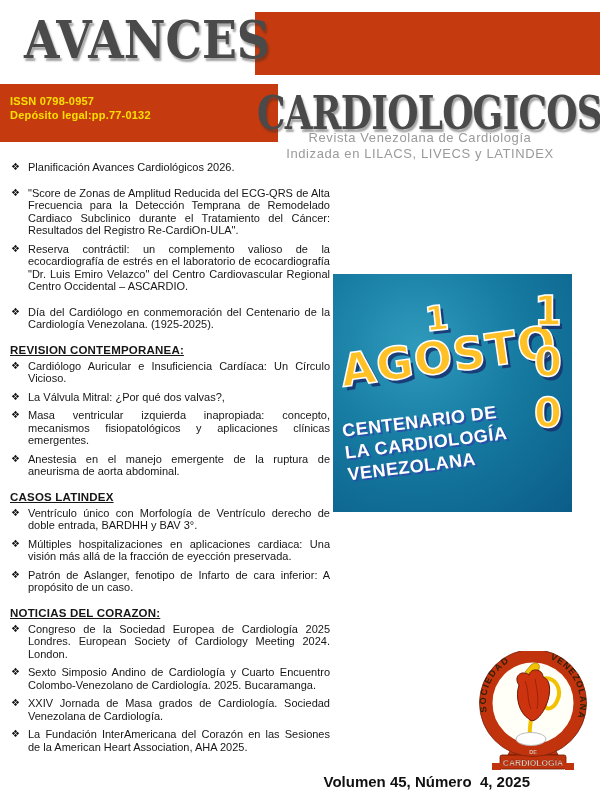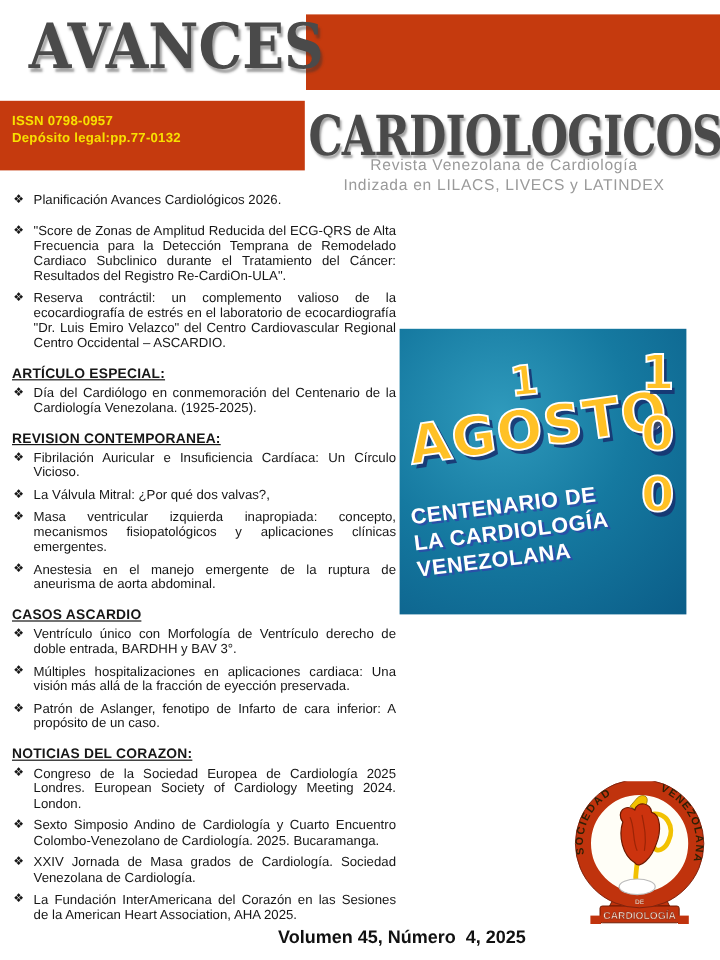--- a/index.html
+++ b/index.html
@@ -4,21 +4,21 @@
 <style>
   html,body{margin:0;padding:0;background:#e8e8e8;}
   .page{
     position:relative;width:600px;height:800px;margin:0 auto;
     background:#fff;overflow:hidden;
     font-family:"Liberation Sans",sans-serif;
     --red:#c53a0e; --yellow:#f8e000; --title-gray:#4a4a4a; --subtitle-gray:#9a9a9a;
   }
   
   .red-block-tr{position:absolute;left:255px;top:12px;width:345px;height:63px;background:var(--red);}
-  .red-block-issn{position:absolute;left:0;top:84px;width:254px;height:58px;background:var(--red);
+  .red-block-issn{position:absolute;left:0;top:84px;width:278px;height:58px;background:var(--red);
     padding:10px 0 0 10px;box-sizing:border-box;}
   .issn-line{color:var(--yellow);font-weight:bold;font-size:11px;line-height:14px;letter-spacing:0.2px;}
   .journal-title{
     position:absolute;color:var(--title-gray);font-family:"DejaVu Serif",serif;font-weight:bold;
     transform-origin:left top;text-shadow:2px 3px 2px rgba(50,50,50,0.45);white-space:nowrap;
   }
   .title-1{left:24px;top:8px;font-size:52px;line-height:64px;transform:scaleX(0.88);letter-spacing:0px;}
   .title-2{left:257px;top:84px;font-size:46px;line-height:58px;transform:scaleX(0.78);letter-spacing:-1px;}
   .subtitle{position:absolute;left:252px;top:130px;width:336px;text-align:center;
     color:var(--subtitle-gray);font-size:13px;line-height:15.5px;letter-spacing:0.6px;}
@@ -37,21 +37,21 @@
   .p-word{position:absolute;left:8px;top:72px;font-size:45px;line-height:52px;transform:rotate(-8deg);
     transform-origin:left center;letter-spacing:1px;white-space:nowrap;}
   .p-stack{position:absolute;left:196px;top:12px;width:38px;text-align:center;}
   .p-stack span{display:block;font-size:40px;line-height:51px;}
   .p-caption{position:absolute;left:8px;top:146px;transform:rotate(-7deg);transform-origin:left top;
     color:#ffffff;font-weight:800;font-size:18px;line-height:22px;letter-spacing:0.5px;
     text-shadow:2px 2px 0 #2a4fa8;white-space:nowrap;}
   
   .logo{position:absolute;left:472px;top:651px;width:122px;height:126px;}
   
-  .volume{position:absolute;left:140px;top:773px;width:390px;text-align:center;
+  .volume{position:absolute;left:140px;top:773px;width:390px;text-align:right;
     font-size:15px;font-weight:bold;color:#111;white-space:pre;}
 </style>
 </head>
 <body>
 
 <div class="page">
 
   <div class="red-block-tr"></div>
   <div class="journal-title title-1">AVANCES</div>
 
@@ -68,32 +68,31 @@
 
   <div class="toc">
       <div class="toc-section">
         <div class="toc-item"><span class="bullet">❖</span><span>Planificación Avances Cardiológicos 2026.</span></div>
       </div>
       <div class="toc-section">
         <div class="toc-item"><span class="bullet">❖</span><span>"Score de Zonas de Amplitud Reducida del ECG-QRS de Alta Frecuencia para la Detección Temprana de Remodelado Cardiaco Subclinico durante el Tratamiento del Cáncer: Resultados del Registro Re-CardiOn-ULA".</span></div>
         <div class="toc-item"><span class="bullet">❖</span><span>Reserva contráctil: un complemento valioso de la ecocardiografía de estrés en el laboratorio de ecocardiografía "Dr. Luis Emiro Velazco" del Centro Cardiovascular Regional Centro Occidental – ASCARDIO.</span></div>
       </div>
       <div class="toc-section">
-        <h3 class="toc-title">ARTÍCULO ESPECIAL:</h3>
         <div class="toc-item"><span class="bullet">❖</span><span>Día del Cardiólogo en conmemoración del Centenario de la Cardiología Venezolana.  (1925-2025).</span></div>
       </div>
       <div class="toc-section">
         <h3 class="toc-title">REVISION CONTEMPORANEA:</h3>
-        <div class="toc-item"><span class="bullet">❖</span><span>Fibrilación Auricular e Insuficiencia Cardíaca: Un Círculo Vicioso.</span></div>
+        <div class="toc-item"><span class="bullet">❖</span><span>Cardiólogo Auricular e Insuficiencia Cardíaca: Un Círculo Vicioso.</span></div>
         <div class="toc-item"><span class="bullet">❖</span><span>La Válvula Mitral: ¿Por qué dos valvas?,</span></div>
         <div class="toc-item"><span class="bullet">❖</span><span>Masa ventricular izquierda inapropiada: concepto, mecanismos fisiopatológicos y aplicaciones clínicas emergentes.</span></div>
         <div class="toc-item"><span class="bullet">❖</span><span>Anestesia en el manejo emergente de la ruptura de aneurisma de aorta abdominal.</span></div>
       </div>
       <div class="toc-section">
-        <h3 class="toc-title">CASOS ASCARDIO</h3>
+        <h3 class="toc-title">CASOS LATINDEX</h3>
         <div class="toc-item"><span class="bullet">❖</span><span>Ventrículo único con Morfología de Ventrículo derecho de doble entrada, BARDHH y BAV 3°.</span></div>
         <div class="toc-item"><span class="bullet">❖</span><span>Múltiples hospitalizaciones en aplicaciones cardiaca: Una visión más allá de la fracción de eyección preservada.</span></div>
         <div class="toc-item"><span class="bullet">❖</span><span>Patrón de Aslanger, fenotipo de Infarto de cara inferior: A propósito de un caso.</span></div>
       </div>
       <div class="toc-section">
         <h3 class="toc-title">NOTICIAS DEL CORAZON:</h3>
         <div class="toc-item"><span class="bullet">❖</span><span>Congreso de la Sociedad Europea de Cardiología 2025 Londres. European Society of Cardiology Meeting 2024. London.</span></div>
         <div class="toc-item"><span class="bullet">❖</span><span>Sexto Simposio Andino de Cardiología y Cuarto Encuentro Colombo-Venezolano de Cardiología. 2025. Bucaramanga.</span></div>
         <div class="toc-item"><span class="bullet">❖</span><span>XXIV Jornada de Masa grados  de Cardiología. Sociedad Venezolana de Cardiología.</span></div>
         <div class="toc-item"><span class="bullet">❖</span><span>La Fundación InterAmericana del Corazón en las Sesiones de la American Heart Association, AHA 2025.</span></div>

